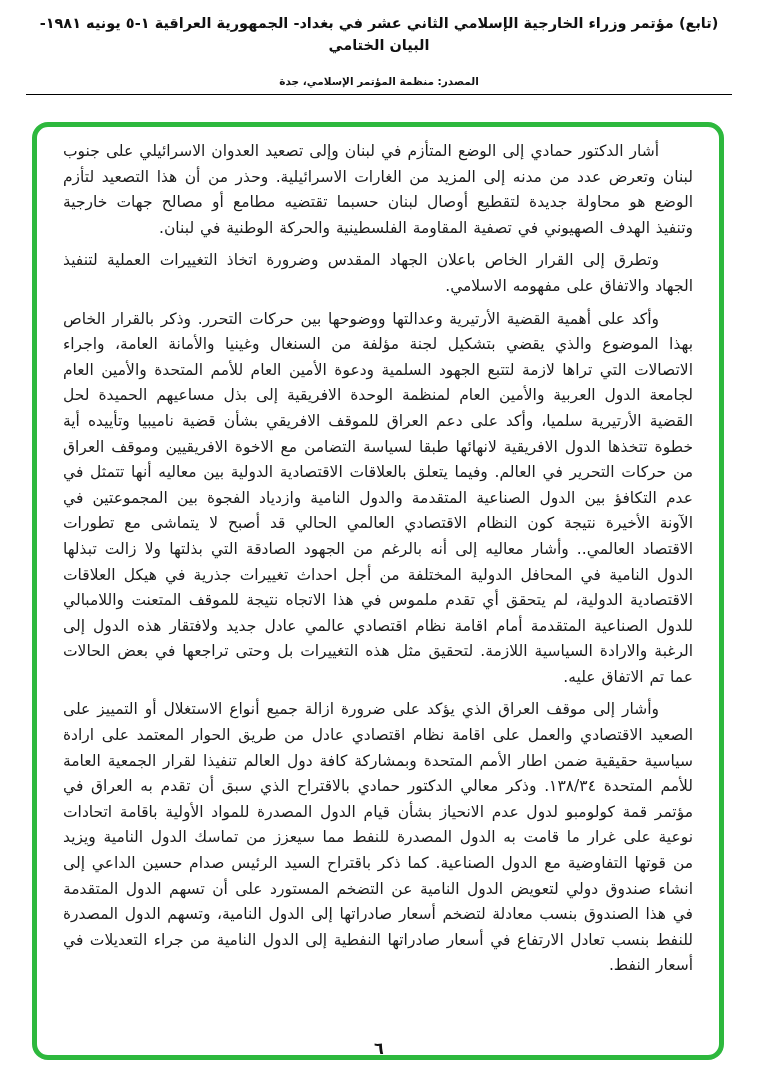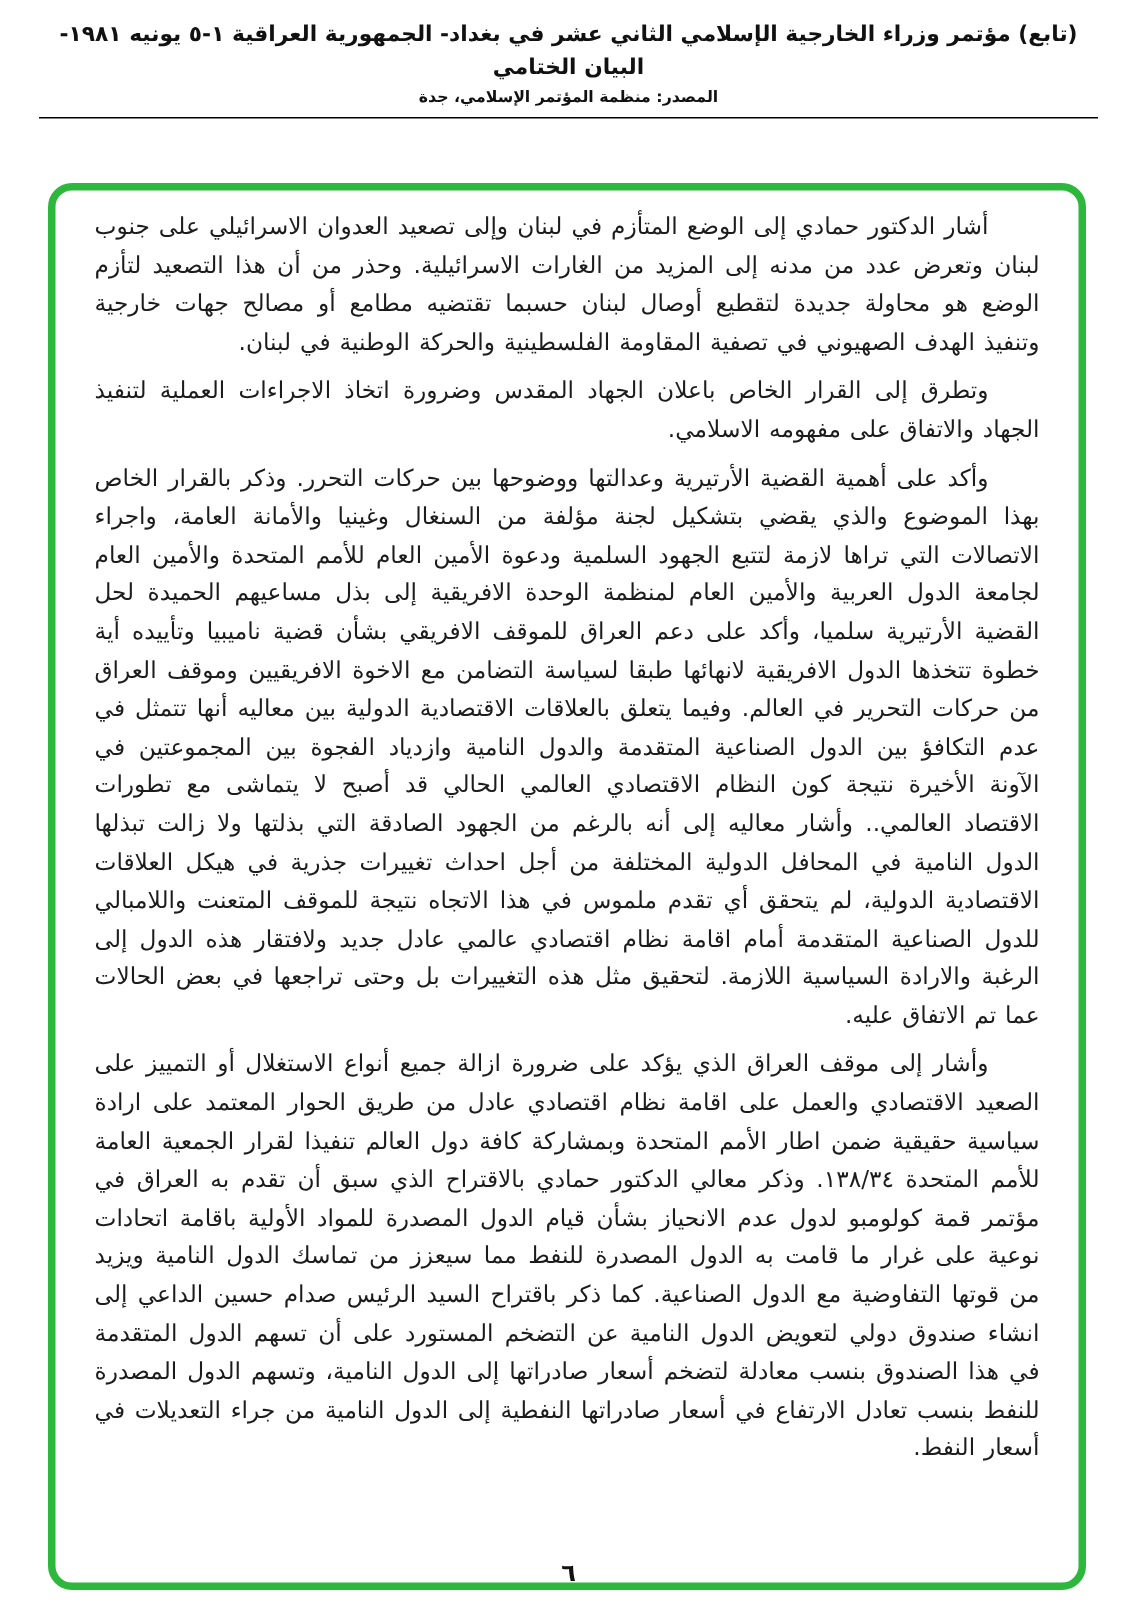--- a/index.html
+++ b/index.html
@@ -26,21 +26,21 @@
   .doc-header .title-line {
     font-size: 14.5px;
     font-weight: bold;
     letter-spacing: 0.2px;
     line-height: 1.5;
     padding: 0 18px;
   }
   .doc-header .source-line {
     font-size: 10.5px;
     font-weight: bold;
-    margin-top: 2px;
+    margin-top: 18px;
   }
   .header-rule {
     width: 706px;
     margin: 7px auto 0 auto;
     border-bottom: 1.5px solid #000000;
   }
   .content-frame {
     position: absolute;
     top: 86px;
     right: 34px;
@@ -79,20 +79,20 @@
 <div class="page">
 
   <div class="doc-header">
     <div class="title-line">(تابع) مؤتمر وزراء الخارجية الإسلامي الثاني عشر في بغداد- الجمهورية العراقية ١-٥ يونيه ١٩٨١- البيان الختامي</div>
     <div class="source-line">المصدر: منظمة المؤتمر الإسلامي، جدة</div>
     <div class="header-rule"></div>
   </div>
 
   <div class="content-frame" id="content-frame" style="border-color: rgb(45, 184, 61);">
     <p>أشار الدكتور حمادي إلى الوضع المتأزم في لبنان وإلى تصعيد العدوان الاسرائيلي على جنوب لبنان وتعرض عدد من مدنه إلى المزيد من الغارات الاسرائيلية. وحذر من أن هذا التصعيد لتأزم الوضع هو محاولة جديدة لتقطيع أوصال لبنان حسبما تقتضيه مطامع أو مصالح جهات خارجية وتنفيذ الهدف الصهيوني في تصفية المقاومة الفلسطينية والحركة الوطنية في لبنان.</p>
-    <p>وتطرق إلى القرار الخاص باعلان الجهاد المقدس وضرورة اتخاذ الاجراءات العملية لتنفيذ الجهاد والاتفاق على مفهومه الاسلامي.</p>
+    <p>وتطرق إلى القرار الخاص باعلان الجهاد المقدس وضرورة اتخاذ التغييرات العملية لتنفيذ الجهاد والاتفاق على مفهومه الاسلامي.</p>
     <p>وأكد على أهمية القضية الأرتيرية وعدالتها ووضوحها بين حركات التحرر. وذكر بالقرار الخاص بهذا الموضوع والذي يقضي بتشكيل لجنة مؤلفة من السنغال وغينيا والأمانة العامة، واجراء الاتصالات التي تراها لازمة لتتبع الجهود السلمية ودعوة الأمين العام للأمم المتحدة والأمين العام لجامعة الدول العربية والأمين العام لمنظمة الوحدة الافريقية إلى بذل مساعيهم الحميدة لحل القضية الأرتيرية سلميا، وأكد على دعم العراق للموقف الافريقي بشأن قضية ناميبيا وتأييده أية خطوة تتخذها الدول الافريقية لانهائها طبقا لسياسة التضامن مع الاخوة الافريقيين وموقف العراق من حركات التحرير في العالم. وفيما يتعلق بالعلاقات الاقتصادية الدولية بين معاليه أنها تتمثل في عدم التكافؤ بين الدول الصناعية المتقدمة والدول النامية وازدياد الفجوة بين المجموعتين في الآونة الأخيرة نتيجة كون النظام الاقتصادي العالمي الحالي قد أصبح لا يتماشى مع تطورات الاقتصاد العالمي.. وأشار معاليه إلى أنه بالرغم من الجهود الصادقة التي بذلتها ولا زالت تبذلها الدول النامية في المحافل الدولية المختلفة من أجل احداث تغييرات جذرية في هيكل العلاقات الاقتصادية الدولية، لم يتحقق أي تقدم ملموس في هذا الاتجاه نتيجة للموقف المتعنت واللامبالي للدول الصناعية المتقدمة أمام اقامة نظام اقتصادي عالمي عادل جديد ولافتقار هذه الدول إلى الرغبة والارادة السياسية اللازمة. لتحقيق مثل هذه التغييرات بل وحتى تراجعها في بعض الحالات عما تم الاتفاق عليه.</p>
     <p>وأشار إلى موقف العراق الذي يؤكد على ضرورة ازالة جميع أنواع الاستغلال أو التمييز على الصعيد الاقتصادي والعمل على اقامة نظام اقتصادي عادل من طريق الحوار المعتمد على ارادة سياسية حقيقية ضمن اطار الأمم المتحدة وبمشاركة كافة دول العالم تنفيذا لقرار الجمعية العامة للأمم المتحدة ١٣٨/٣٤. وذكر معالي الدكتور حمادي بالاقتراح الذي سبق أن تقدم به العراق في مؤتمر قمة كولومبو لدول عدم الانحياز بشأن قيام الدول المصدرة للمواد الأولية باقامة اتحادات نوعية على غرار ما قامت به الدول المصدرة للنفط مما سيعزز من تماسك الدول النامية ويزيد من قوتها التفاوضية مع الدول الصناعية. كما ذكر باقتراح السيد الرئيس صدام حسين الداعي إلى انشاء صندوق دولي لتعويض الدول النامية عن التضخم المستورد على أن تسهم الدول المتقدمة في هذا الصندوق بنسب معادلة لتضخم أسعار صادراتها إلى الدول النامية، وتسهم الدول المصدرة للنفط بنسب تعادل الارتفاع في أسعار صادراتها النفطية إلى الدول النامية من جراء التعديلات في أسعار النفط.</p>
   </div>
 
   <div class="page-number">٦</div>
 
 </div>
 
 </body></html>

